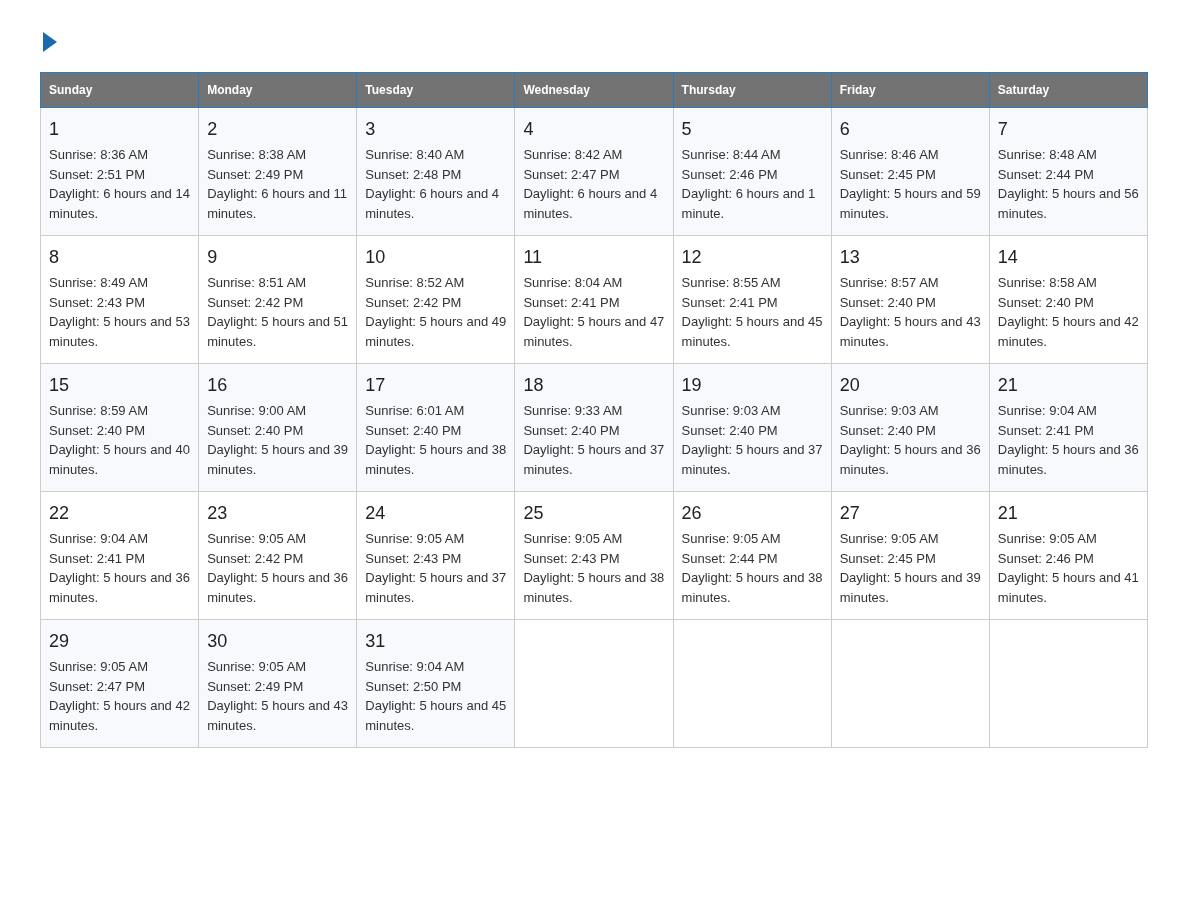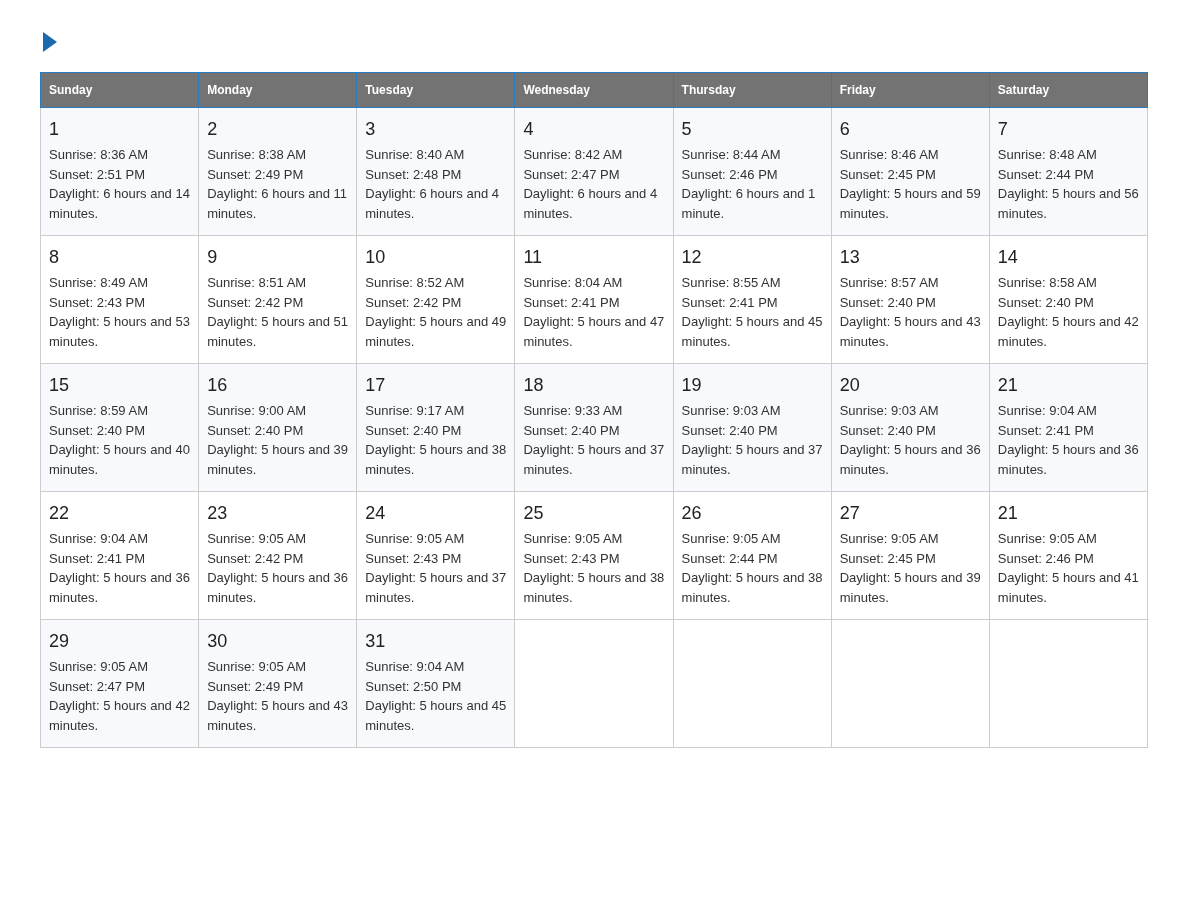--- a/index.html
+++ b/index.html
@@ -144,21 +144,21 @@
         <td><span class="day-num">9</span><span>Sunrise: 8:51 AM</span><br><span>Sunset: 2:42 PM</span><br><span>Daylight: 5 hours and 51 minutes.</span></td>
         <td><span class="day-num">10</span><span>Sunrise: 8:52 AM</span><br><span>Sunset: 2:42 PM</span><br><span>Daylight: 5 hours and 49 minutes.</span></td>
         <td><span class="day-num">11</span><span>Sunrise: 8:04 AM</span><br><span>Sunset: 2:41 PM</span><br><span>Daylight: 5 hours and 47 minutes.</span></td>
         <td><span class="day-num">12</span><span>Sunrise: 8:55 AM</span><br><span>Sunset: 2:41 PM</span><br><span>Daylight: 5 hours and 45 minutes.</span></td>
         <td><span class="day-num">13</span><span>Sunrise: 8:57 AM</span><br><span>Sunset: 2:40 PM</span><br><span>Daylight: 5 hours and 43 minutes.</span></td>
         <td><span class="day-num">14</span><span>Sunrise: 8:58 AM</span><br><span>Sunset: 2:40 PM</span><br><span>Daylight: 5 hours and 42 minutes.</span></td>
       </tr>
       <tr>
         <td><span class="day-num">15</span><span>Sunrise: 8:59 AM</span><br><span>Sunset: 2:40 PM</span><br><span>Daylight: 5 hours and 40 minutes.</span></td>
         <td><span class="day-num">16</span><span>Sunrise: 9:00 AM</span><br><span>Sunset: 2:40 PM</span><br><span>Daylight: 5 hours and 39 minutes.</span></td>
-        <td><span class="day-num">17</span><span>Sunrise: 9:17 AM</span><br><span>Sunset: 2:40 PM</span><br><span>Daylight: 5 hours and 38 minutes.</span></td>
+        <td><span class="day-num">17</span><span>Sunrise: 6:01 AM</span><br><span>Sunset: 2:40 PM</span><br><span>Daylight: 5 hours and 38 minutes.</span></td>
         <td><span class="day-num">18</span><span>Sunrise: 9:33 AM</span><br><span>Sunset: 2:40 PM</span><br><span>Daylight: 5 hours and 37 minutes.</span></td>
         <td><span class="day-num">19</span><span>Sunrise: 9:03 AM</span><br><span>Sunset: 2:40 PM</span><br><span>Daylight: 5 hours and 37 minutes.</span></td>
         <td><span class="day-num">20</span><span>Sunrise: 9:03 AM</span><br><span>Sunset: 2:40 PM</span><br><span>Daylight: 5 hours and 36 minutes.</span></td>
         <td><span class="day-num">21</span><span>Sunrise: 9:04 AM</span><br><span>Sunset: 2:41 PM</span><br><span>Daylight: 5 hours and 36 minutes.</span></td>
       </tr>
       <tr>
         <td><span class="day-num">22</span><span>Sunrise: 9:04 AM</span><br><span>Sunset: 2:41 PM</span><br><span>Daylight: 5 hours and 36 minutes.</span></td>
         <td><span class="day-num">23</span><span>Sunrise: 9:05 AM</span><br><span>Sunset: 2:42 PM</span><br><span>Daylight: 5 hours and 36 minutes.</span></td>
         <td><span class="day-num">24</span><span>Sunrise: 9:05 AM</span><br><span>Sunset: 2:43 PM</span><br><span>Daylight: 5 hours and 37 minutes.</span></td>
         <td><span class="day-num">25</span><span>Sunrise: 9:05 AM</span><br><span>Sunset: 2:43 PM</span><br><span>Daylight: 5 hours and 38 minutes.</span></td>

